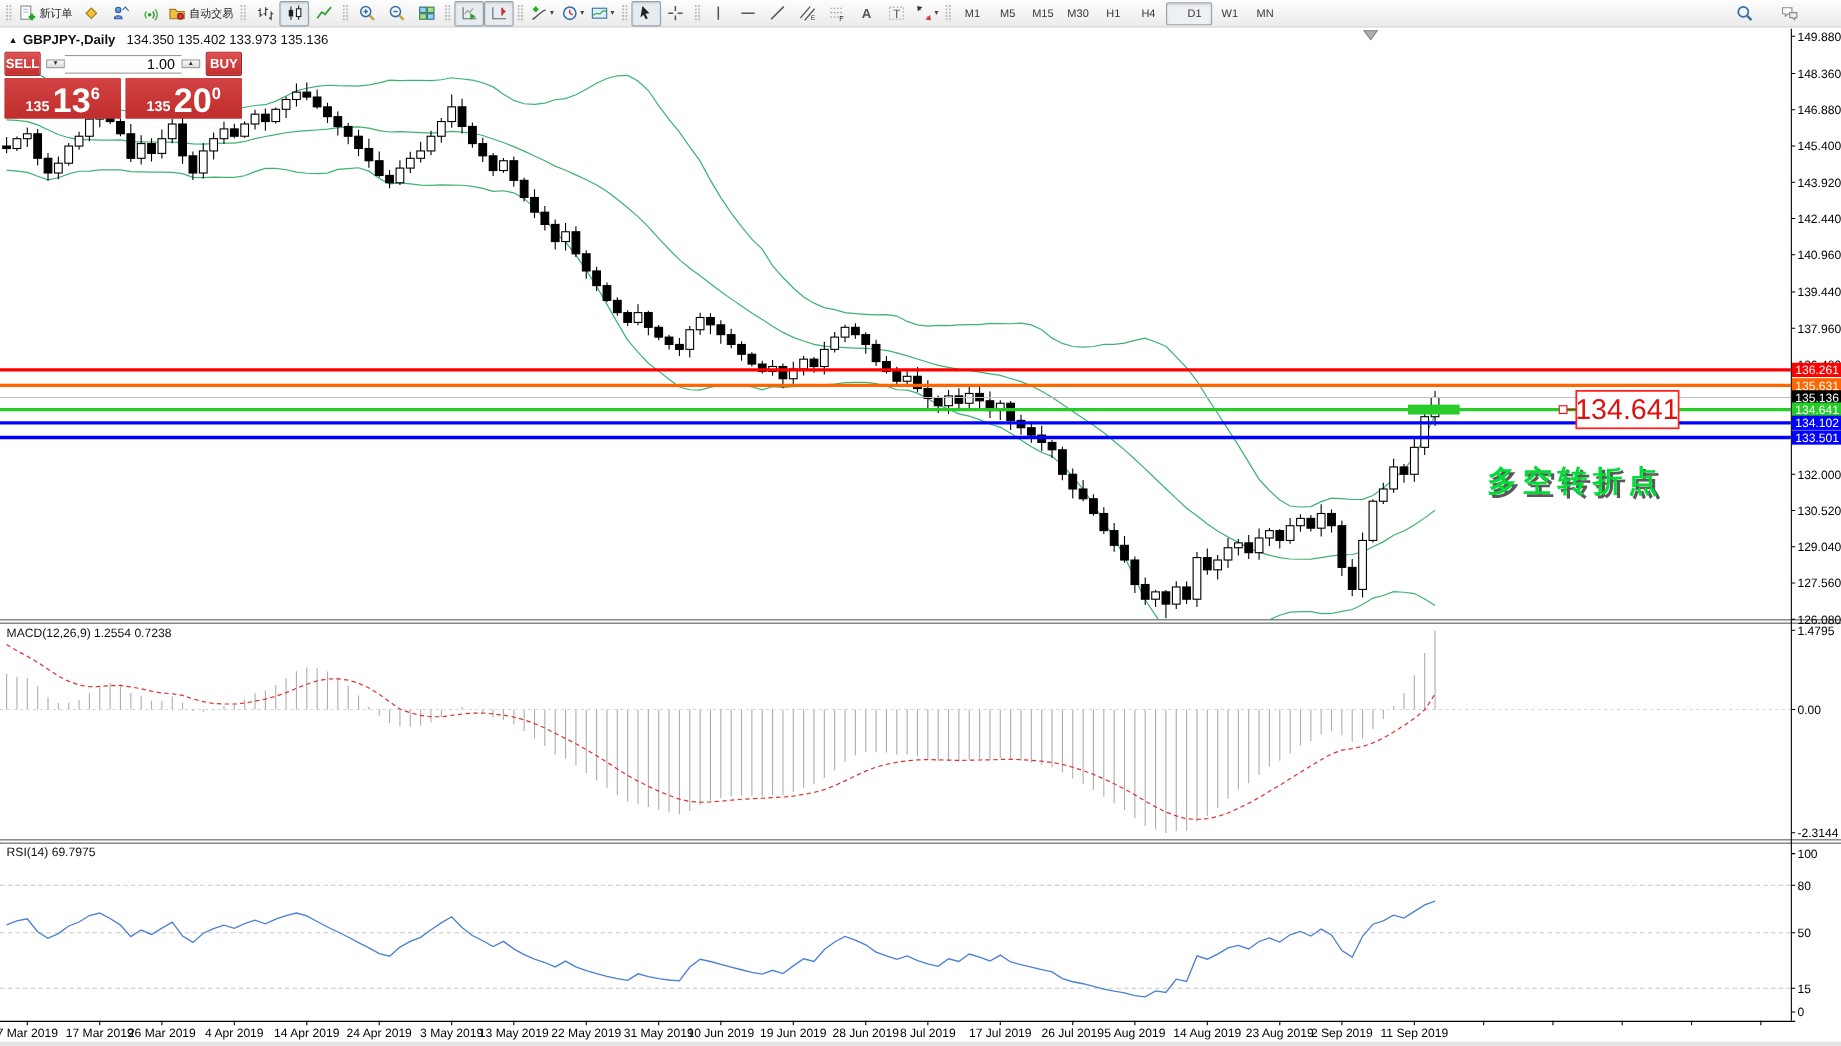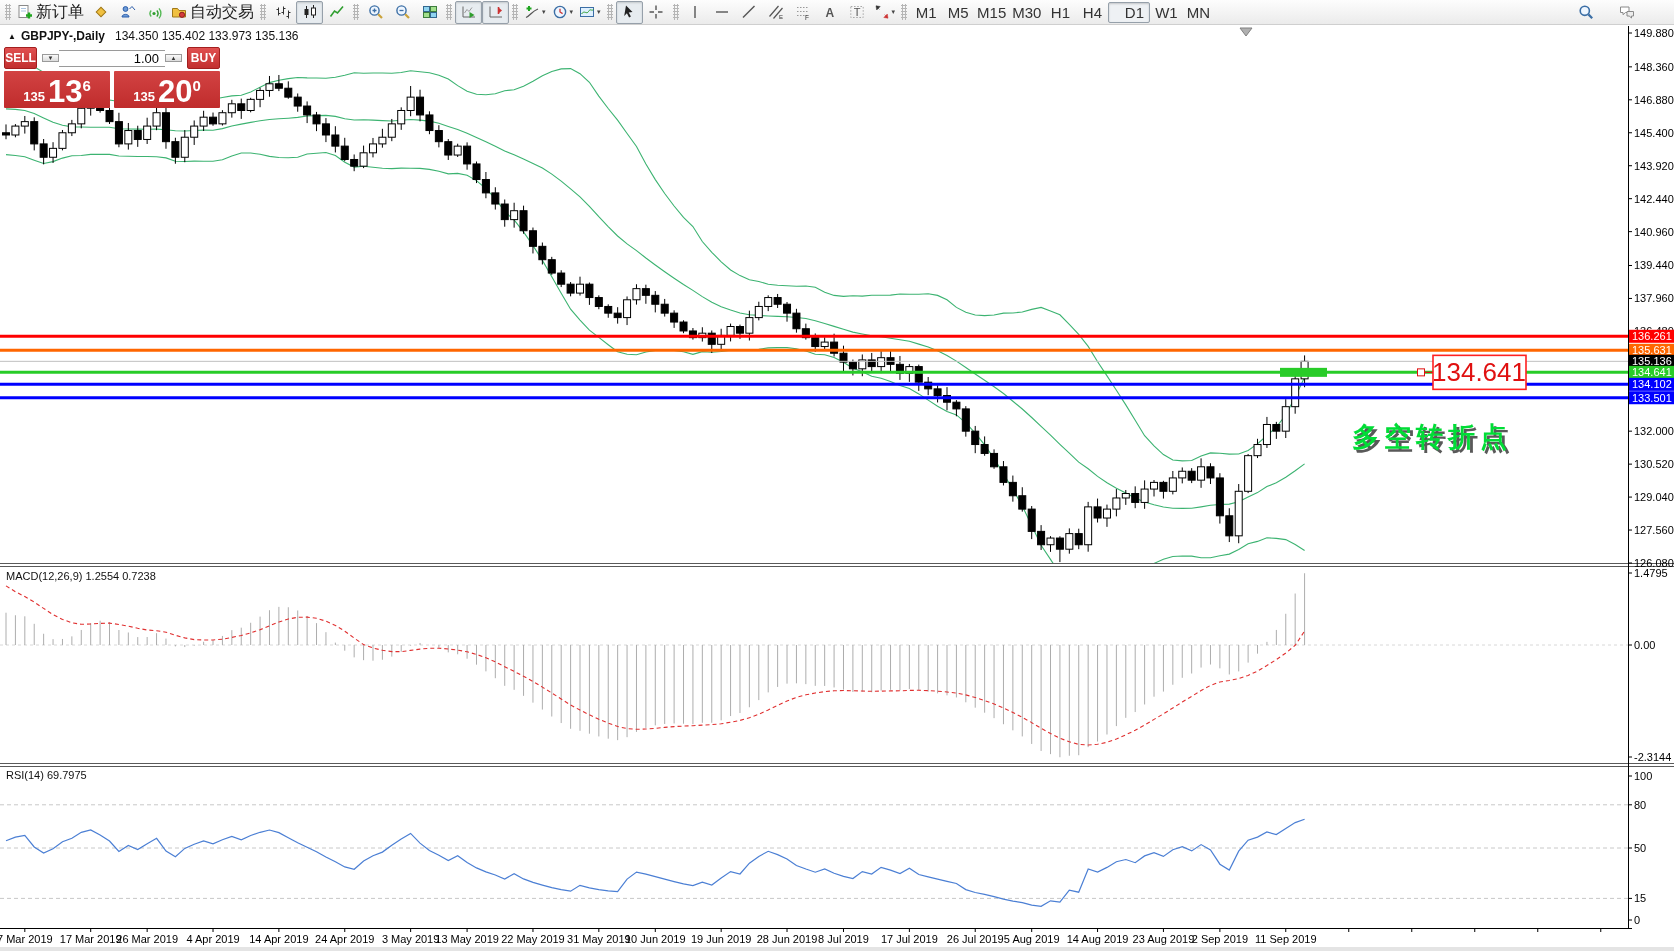--- a/index.html
+++ b/index.html
@@ -4,24 +4,24 @@
 <style>
   html,body{margin:0;padding:0;background:#f0f0f0;font-family:"Liberation Sans",sans-serif;}
   #screen{position:relative;width:1674px;height:951px;overflow:hidden;background:#fff;}
   
   #toolbar{position:absolute;top:0;left:0;width:1674px;height:25px;background:linear-gradient(#fdfdfd,#ebebeb);
     border-bottom:1px solid #cfcfcf;display:flex;align-items:center;box-sizing:border-box;padding:0 2px;}
   .tb-grip{width:6px;height:16px;margin:0 3px;background-image:radial-gradient(#b5b5b5 1px,transparent 1.2px);background-size:3px 3px;}
   .tbtn{height:21px;min-width:21px;display:flex;align-items:center;justify-content:center;padding:0 2px;
     border:1px solid transparent;border-radius:2px;cursor:default;}
   .tbtn.active{border:1px solid #96a0aa;background:#e7ecf0;box-shadow:inset 0 1px 2px rgba(0,0,0,.15);}
-  .tbtn .tlabel{font-size:16px;color:#1a1a1a;margin-left:3px;white-space:nowrap;}
+  .tbtn .tlabel{font-size:10px;color:#1a1a1a;margin-left:3px;white-space:nowrap;}
   .tbtn .caret{font-size:7px;color:#444;margin-left:2px;}
   .ticon{display:flex;align-items:center;justify-content:center;width:16px;height:16px;}
-  .tf{height:19px;min-width:26px;display:flex;align-items:center;justify-content:center;font-size:15px;color:#333;
+  .tf{height:19px;min-width:26px;display:flex;align-items:center;justify-content:center;font-size:10px;color:#333;
     border:1px solid transparent;border-radius:2px;padding:0 2px;}
   .tf.active{border:1px solid #96a0aa;background:#eef1f4;box-shadow:inset 0 1px 2px rgba(0,0,0,.18);padding-left:12px;}
   .tb-spacer{flex:1;}
   .tb-right{display:flex;align-items:center;margin-right:32px;gap:14px;}
   
   #chart-svg{position:absolute;top:26px;left:0;}
   svg{font-family:"Liberation Sans",sans-serif;}
   .chart-title{position:absolute;top:29px;left:8px;font-size:12px;font-weight:bold;color:#111;z-index:5;display:flex;align-items:center;}
   .chart-title .tri{font-size:8px;margin-right:5px;}
   .chart-title .cohlc{margin-left:10px;font-weight:normal;}

